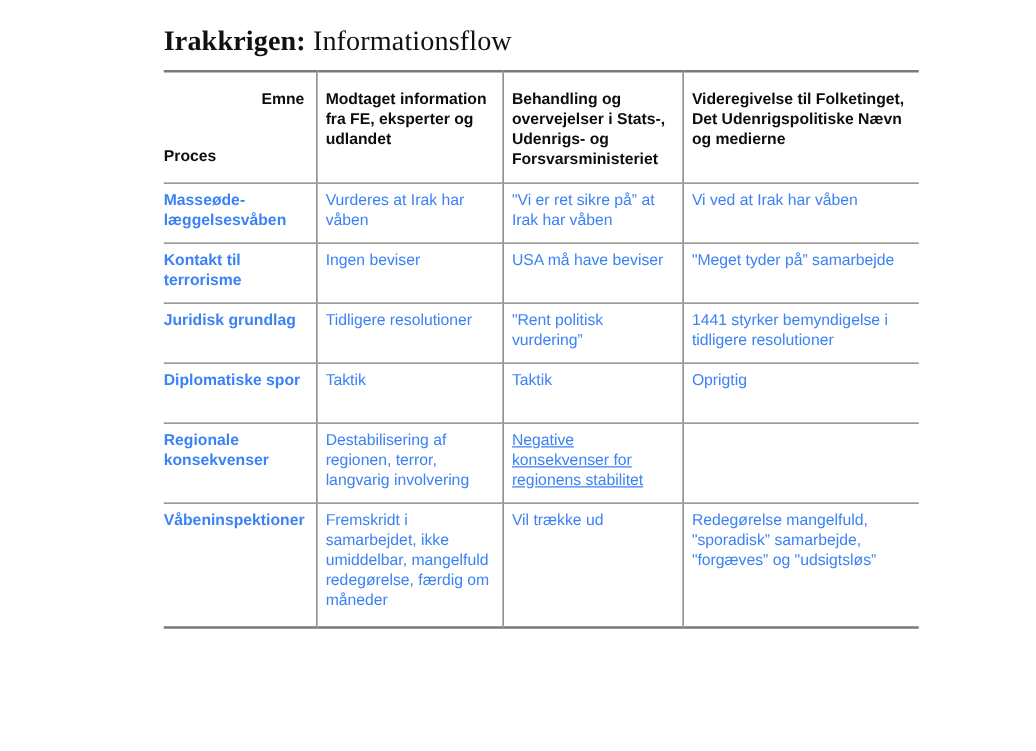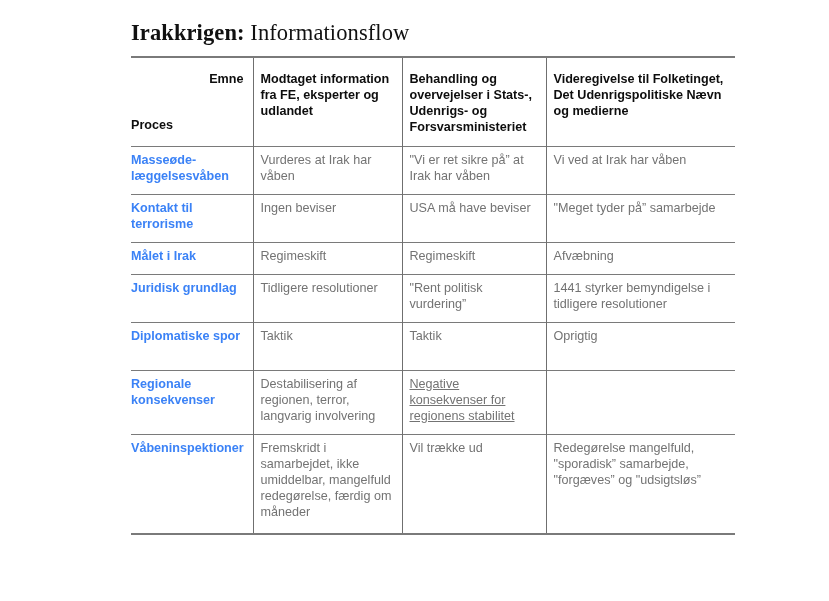--- a/index.html
+++ b/index.html
@@ -52,21 +52,21 @@
   table.infotable col.c1 { width: 122px; }
   table.infotable col.c2 { width: 149px; }
   table.infotable col.c3 { width: 144px; }
   table.infotable col.c4 { width: 189px; }
 
   table.infotable td {
     vertical-align: top;
     padding: 6px 7px 9px 7px;
     line-height: 1.27;
     border-left: 1px solid #6f6f6f;
-    color: #737373;
+    color: #3b82f6;
   }
   table.infotable td.first {
     border-left: none;
     padding-left: 0;
     padding-right: 9px;
     font-weight: bold;
     color: #3b82f6;
   }
   table.infotable tr.hdr td {
     font-weight: bold;
@@ -124,26 +124,20 @@
           <td style="border-top: 1.7px solid rgb(122, 122, 122);">Vi ved at Irak har våben</td>
         </tr>
 
         <tr style="height: 48px;">
           <td class="first" style="border-top: 1.7px solid rgb(122, 122, 122);">Kontakt til terrorisme</td>
           <td style="border-top: 1.7px solid rgb(122, 122, 122);">Ingen beviser</td>
           <td style="border-top: 1.7px solid rgb(122, 122, 122); margin-top: 20px;">USA må have beviser</td>
           <td style="border-top: 1.7px solid rgb(122, 122, 122);">"Meget tyder på” samarbejde</td>
         </tr>
 
-        <tr style="height: 32px;">
-          <td class="first" style="border-top: 1.7px solid rgb(122, 122, 122);">Målet i Irak</td>
-          <td style="border-top: 1.7px solid rgb(122, 122, 122);">Regimeskift</td>
-          <td style="border-top: 1.7px solid rgb(122, 122, 122);">Regimeskift</td>
-          <td style="border-top: 1.7px solid rgb(122, 122, 122);">Afvæbning</td>
-        </tr>
 
         <tr style="height: 48px;">
           <td class="first" style="border-top: 1.7px solid rgb(122, 122, 122);">Juridisk grundlag</td>
           <td style="border-top: 1.7px solid rgb(122, 122, 122);">Tidligere resolutioner</td>
           <td style="border-top: 1.7px solid rgb(122, 122, 122);">"Rent politisk vurdering”</td>
           <td style="border-top: 1.7px solid rgb(122, 122, 122);">1441 styrker bemyndigelse i tidligere resolutioner</td>
         </tr>
 
         <tr style="height: 48px;">
           <td class="first" style="border-top: 1.7px solid rgb(122, 122, 122);">Diplomatiske spor</td>

